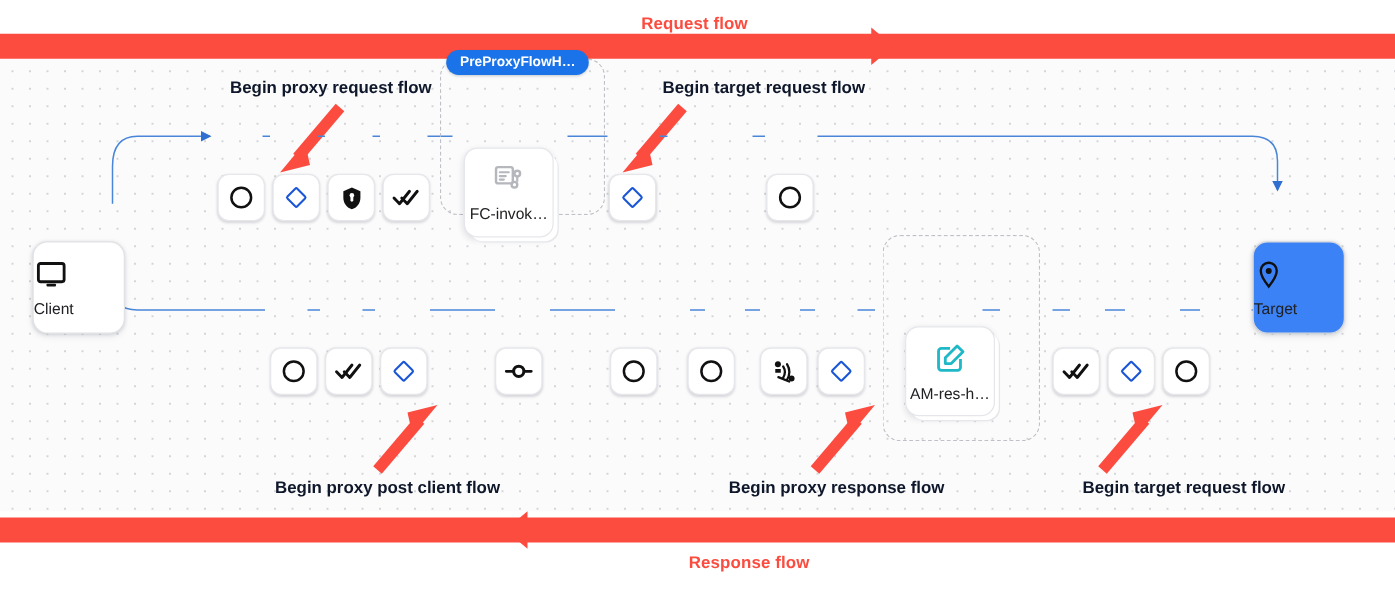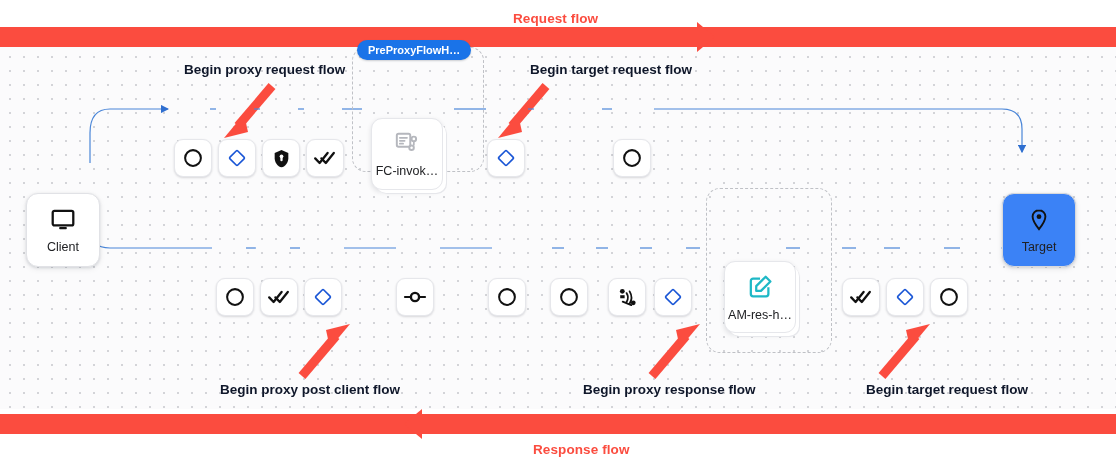--- a/index.html
+++ b/index.html
@@ -31,21 +31,21 @@
   .flowbar.req { top: 27px; }
   .flowbar.req .head { left: 697px; border-left: 18px solid #fb4c3f; }
   .flowbar.res { top: 414px; }
   .flowbar.res .head { left: 404px; border-right: 18px solid #fb4c3f; }
 
   .flowbar-label {
     position: absolute; color: #fb4c3f; font-weight: bold; font-size: 13.5px;
     letter-spacing: .1px; white-space: nowrap;
   }
   .flowbar-label.req { left: 513px; top: 11px; }
-  .flowbar-label.res { left: 505px; top: 442px; padding-left: 28px; }
+  .flowbar-label.res { left: 523px; top: 442px; padding-left: 28px; }
 
   
   .annot {
     position: absolute; color: #0f172a; font-weight: bold; font-size: 13.5px;
     white-space: nowrap;
     padding-left: 20px;
   }
   .arrow { position: absolute; }
 
   
@@ -53,21 +53,21 @@
     position: absolute; width: 38px; height: 38px;
     background: #fff; border: 1px solid #e6e7eb; border-radius: 9px;
     box-shadow: 0 1px 2px rgba(16,24,40,.10), 0 1px 3px rgba(16,24,40,.06);
     display: flex; align-items: center; justify-content: center;
     z-index: 6;
   }
   .endpoint {
     position: absolute; width: 74px; height: 74px; border-radius: 12px;
     background: #fff; border: 1px solid #e1e2e6;
     box-shadow: 0 1px 3px rgba(16,24,40,.13), 0 2px 6px rgba(16,24,40,.07);
-    display:flex; flex-direction:column; align-items:center; justify-content:center;
+    display:flex; flex-direction:column; align-items:flex-start; justify-content:center;
     gap: 7px; z-index: 6;
   }
   .endpoint.gray { background: #3b82f6; border-color:#d8d9dc; }
   .endpoint .lbl { font-size: 12.5px; color: #202124; }
 
   .policy-card {
     position: absolute; width: 72px; height: 72px; border-radius: 11px;
     background: #fff; border: 1px solid #e6e7eb;
     box-shadow: 4px 4px 0 -1px #fff, 5px 5px 0 -1px #e6e7eb,
                 0 2px 5px rgba(16,24,40,.12);

